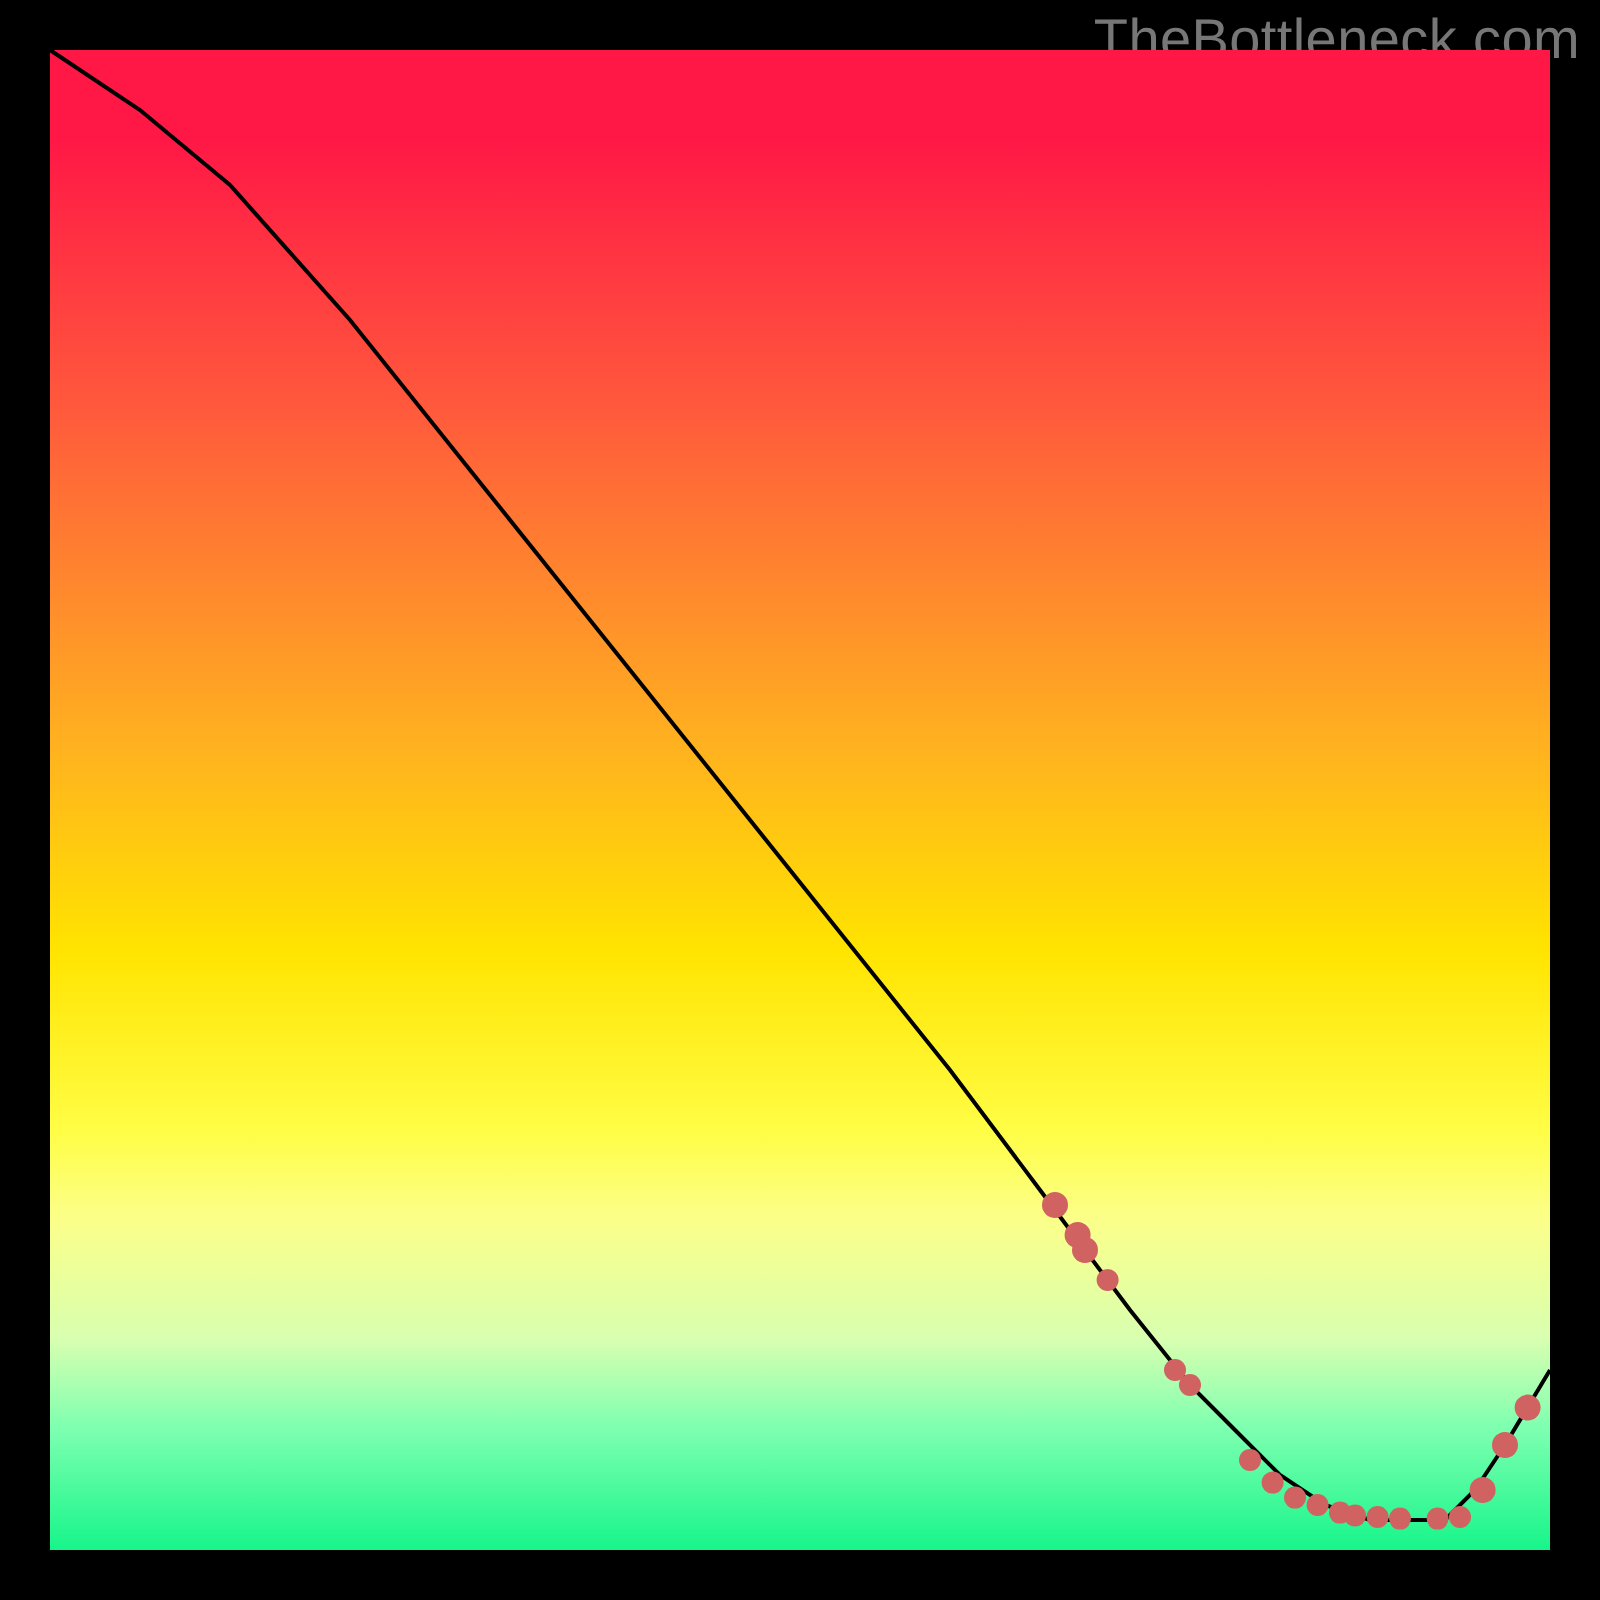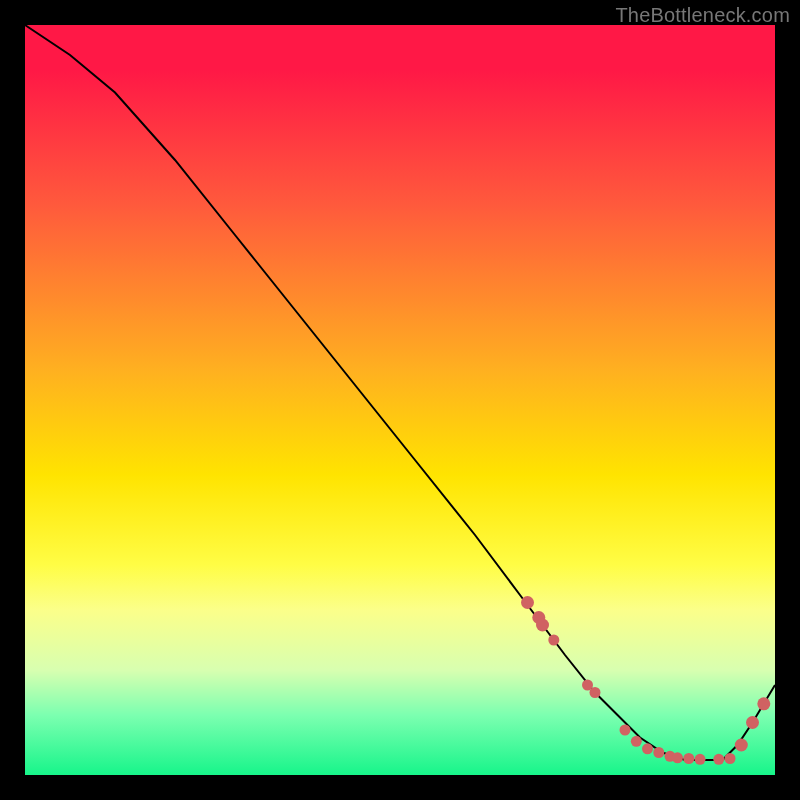--- a/index.html
+++ b/index.html
@@ -35,21 +35,21 @@
       #d8ffb0 86%,
       #7cffb0 92%,
       #17f58a 100%
     );
   }
   .attribution {
     position: absolute;
     top: 4px;
     right: 10px;
     color: #777;
-    font-size: 20px;
+    font-size: 28px;
     letter-spacing: 0.2px;
   }
   svg.curve {
     position: absolute;
     left: 0;
     top: 0;
     width: 750px;
     height: 750px;
     overflow: visible;
   }

